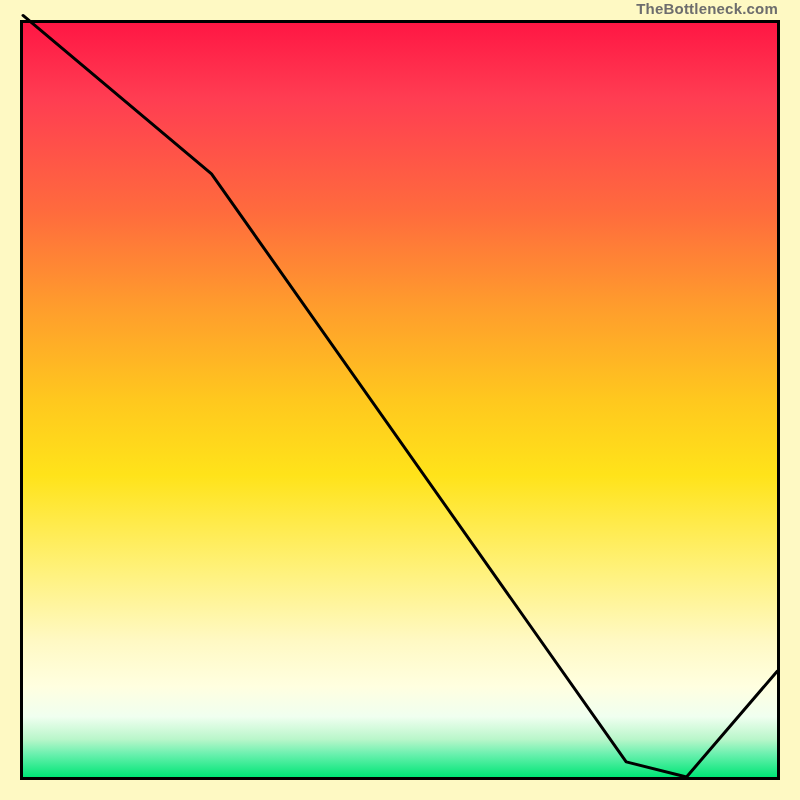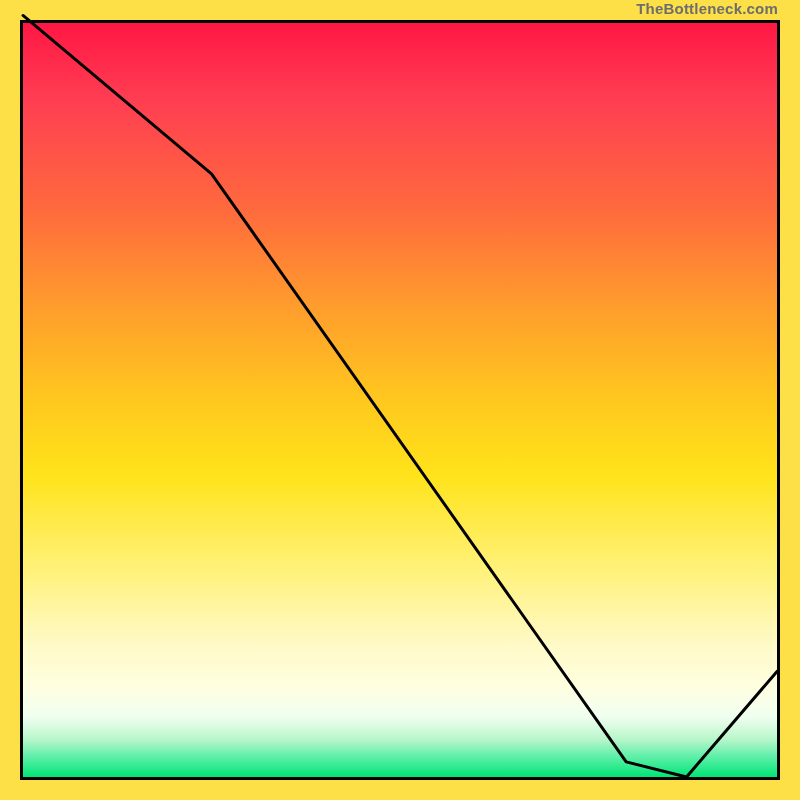--- a/index.html
+++ b/index.html
@@ -1,21 +1,21 @@
 <!DOCTYPE html>
 <html><head>
 <meta charset="utf-8">
 <style>
   * { margin: 0; padding: 0; box-sizing: border-box; }
   html, body { width: 800px; height: 800px; background: #000; overflow: hidden; }
   .wrapper {
     position: relative;
     width: 800px;
     height: 800px;
-    background: #fde047;
+    background: #fef9c3;
   }
   .plot-area {
     position: absolute;
     left: 20px;
     top: 20px;
     width: 760px;
     height: 760px;
     background: linear-gradient(to bottom,
       #ff1744 0%,
       #ff3d52 10%,

